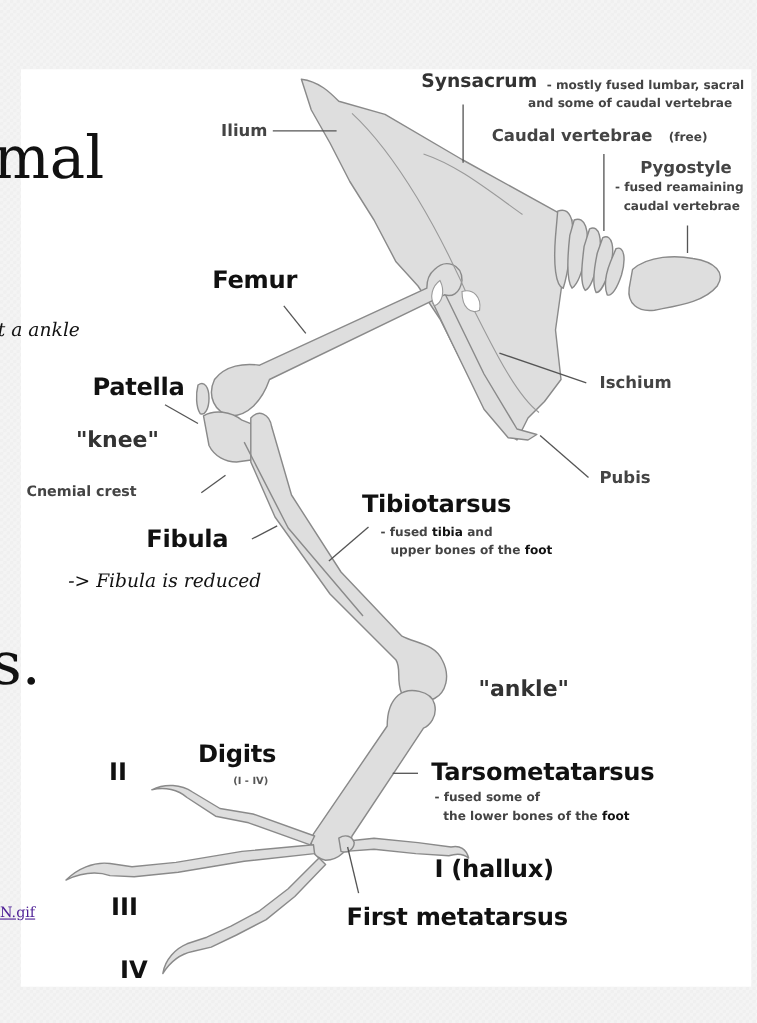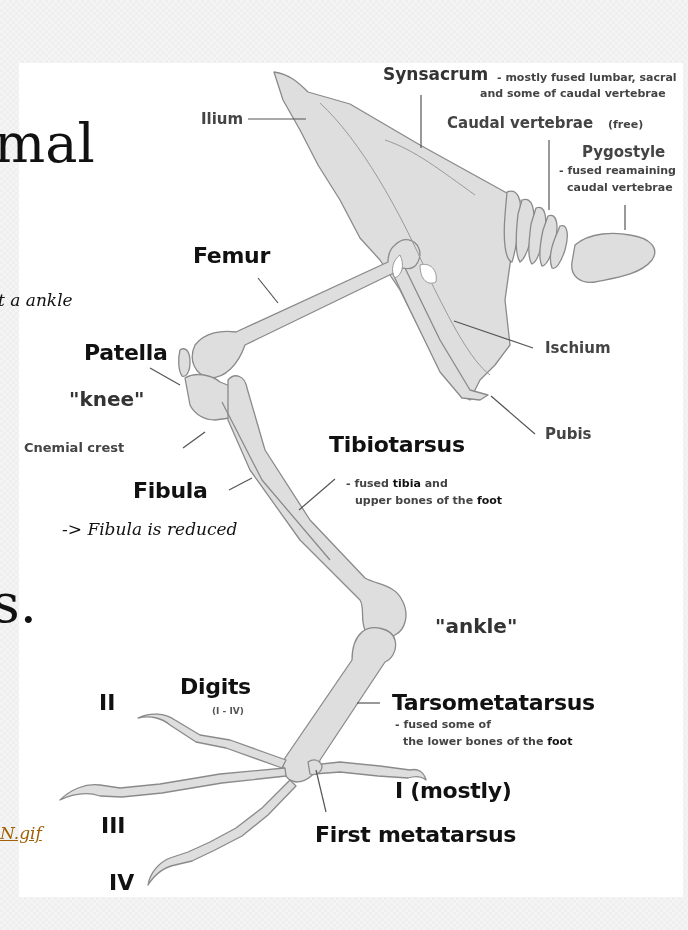--- a/index.html
+++ b/index.html
@@ -25,21 +25,21 @@
     .title-frag-1 { left: -6px; top: 112px; }
     .title-frag-2 { left: -8px; top: 572px; }
     .note {
       position: absolute; font-family: "DejaVu Serif", serif; font-style: italic;
       color: #111; white-space: nowrap; font-size: 17px;
     }
     .note-1 { left: -2px; top: 290px; }
     .note-2 { left: 62px; top: 519px; }
     .link-frag {
       position: absolute; left: 0px; top: 823px; font-family: "DejaVu Serif", serif;
-      font-size: 17px; color: #a16207; text-decoration: underline; white-space: nowrap; font-style: italic;
+      font-size: 13px; color: #4c1d95; text-decoration: underline; white-space: nowrap;
     }
     svg.diagram { position: absolute; left: 0; top: 0; }
     .lbl { position: absolute; white-space: nowrap; color: #333; font-family: "DejaVu Sans", sans-serif; font-weight: bold; }
     .lbl-big { font-weight: bold; color: #111; font-size: 22px; letter-spacing: -0.3px; }
     .lbl-med { font-size: 20px; color: #333; }
     .lbl-sm { font-size: 15px; color: #444; }
     .lbl-xs { font-size: 11px; color: #444; line-height: 15px; }
     .lbl-xs b { color: #111; text-align: right; }
     .roman { font-weight: bold; color: #111; font-size: 22px; }
   </style>
@@ -127,29 +127,29 @@
 <div class="lbl lbl-xs" style="left:567px;top:180px;">caudal vertebrae</div>
 
 <div class="lbl lbl-big" style="left:193px;top:243px;">Femur</div>
 <div class="lbl lbl-big" style="left:84px;top:340px;">Patella</div>
 <div class="lbl lbl-med" style="left:69px;top:387px;">"knee"</div>
 <div class="lbl lbl-sm" style="left:24px;top:440px;font-size:13px;">Cnemial crest</div>
 <div class="lbl lbl-big" style="left:133px;top:478px;">Fibula</div>
 <div class="lbl lbl-sm" style="left:545px;top:339px;">Ischium</div>
 <div class="lbl lbl-sm" style="left:545px;top:425px;">Pubis</div>
 
-<div class="lbl lbl-big" style="left:329px;top:432px;">Tibiotarsus</div>
+<div class="lbl lbl-big" style="left:329px;top:446px;">Tibiotarsus</div>
 <div class="lbl lbl-xs" style="left:346px;top:476px;"><span>- fused </span><b>tibia</b><span> and</span></div>
 <div class="lbl lbl-xs" style="left:355px;top:493px;"><span>upper bones of the </span><b>foot</b></div>
 
 <div class="lbl lbl-med" style="left:435px;top:614px;">"ankle"</div>
 
 <div class="lbl lbl-big" style="left:180px;top:674px;">Digits</div>
 <div class="lbl" style="left:212px;top:706px;font-size:9px;color:#555;">(I - IV)</div>
 <div class="lbl roman" style="left:99px;top:690px;">II</div>
 <div class="lbl roman" style="left:101px;top:813px;">III</div>
 <div class="lbl roman" style="left:109px;top:870px;">IV</div>
 
 <div class="lbl lbl-big" style="left:392px;top:690px;text-align:center;">Tarsometatarsus</div>
 <div class="lbl lbl-xs" style="left:395px;top:717px;">- fused some of</div>
 <div class="lbl lbl-xs" style="left:403px;top:734px;"><span>the lower bones of the </span><b>foot</b></div>
-<div class="lbl lbl-big" style="left:395px;top:778px;">I (mostly)</div>
+<div class="lbl lbl-big" style="left:395px;top:778px;">I (hallux)</div>
 <div class="lbl lbl-big" style="left:315px;top:822px;">First metatarsus</div>
 
 </body></html>

